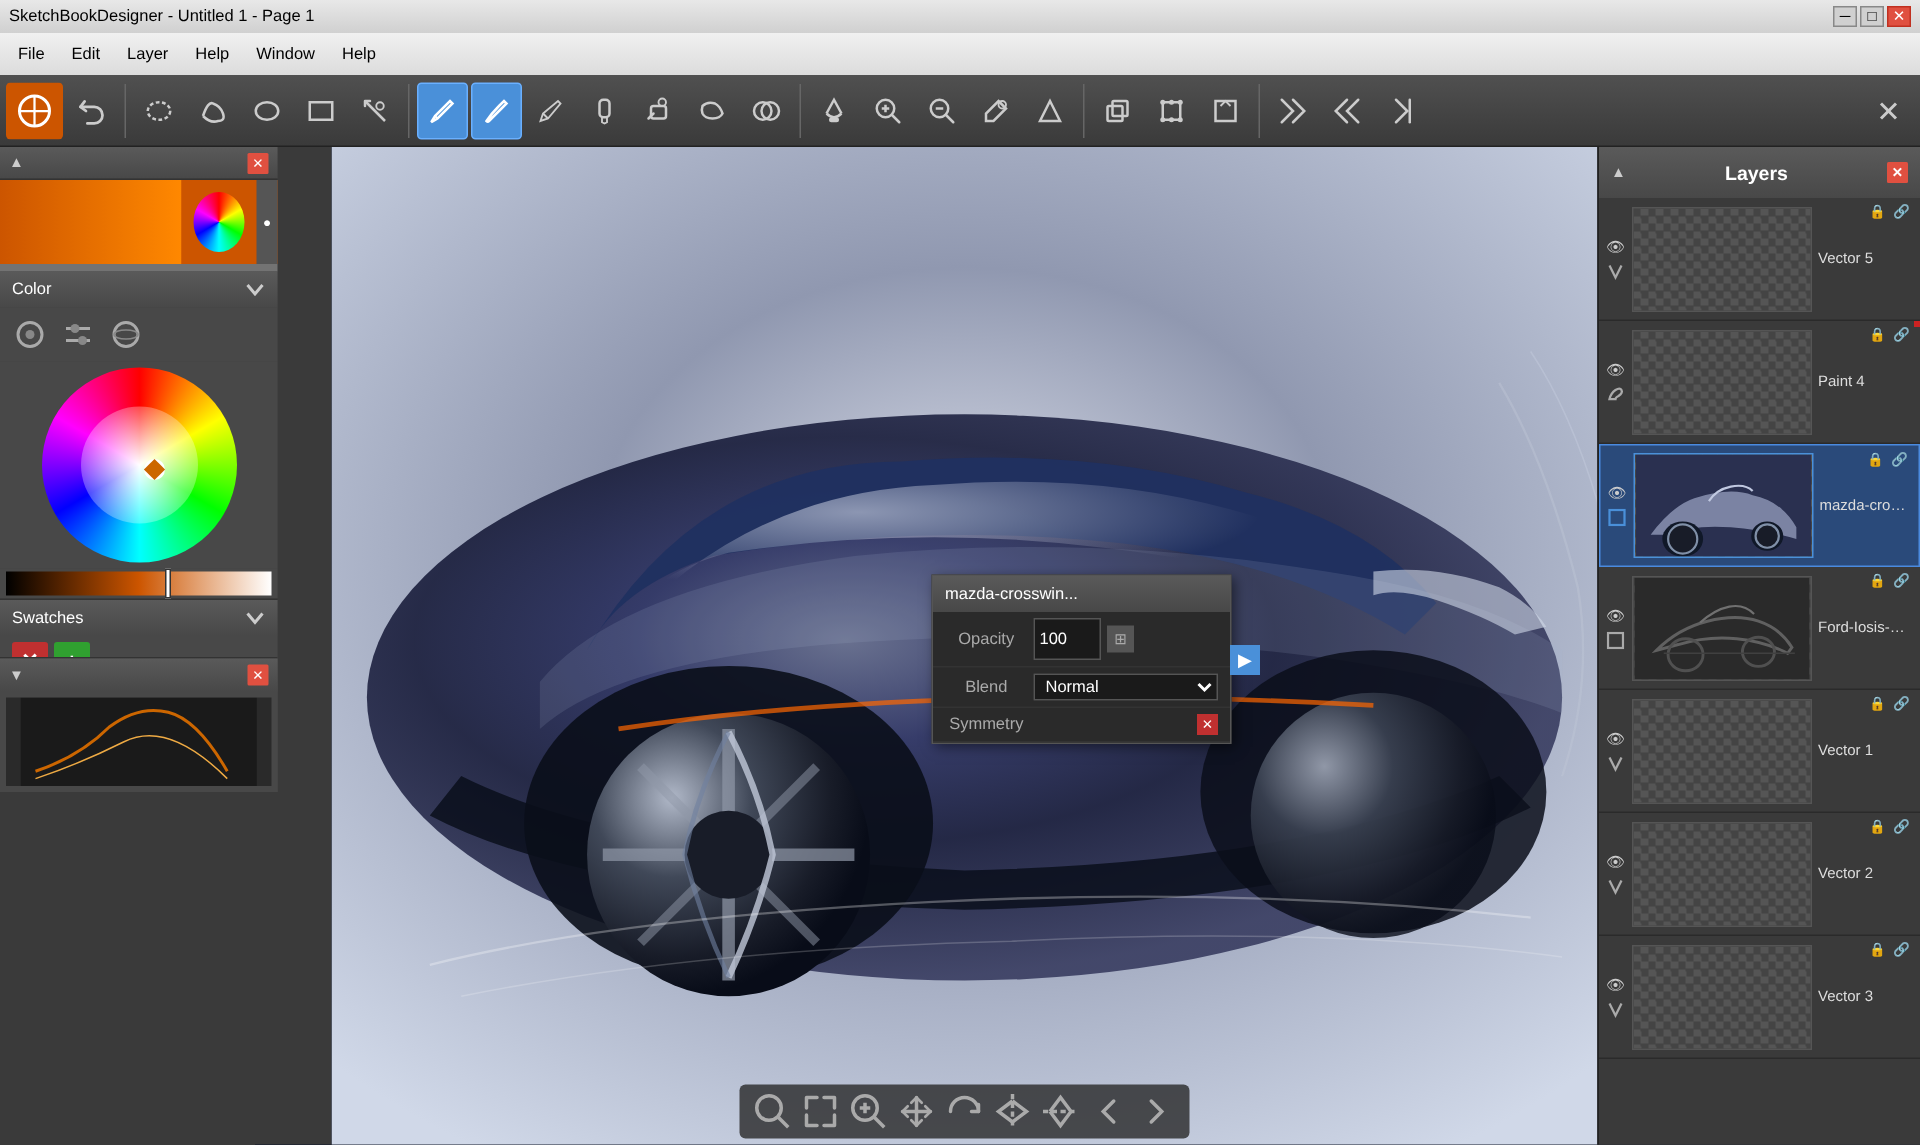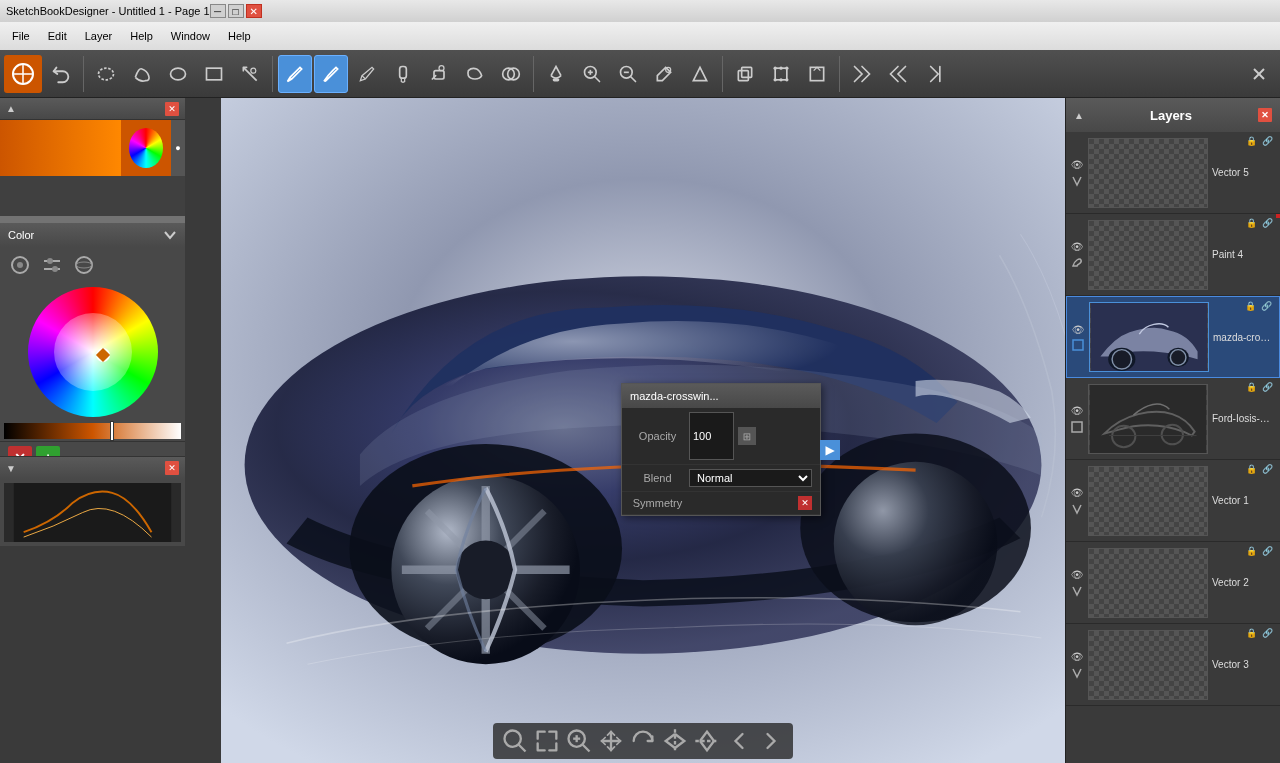--- a/index.html
+++ b/index.html
@@ -4,21 +4,21 @@
   <style>
     * { margin: 0; padding: 0; box-sizing: border-box; }
     body { width: 1280px; height: 763px; overflow: hidden; background: #3a3a3a; font-family: 'Segoe UI', Arial, sans-serif; font-size: 11px; color: #fff; }
 
     
     #title-bar {
       height: 22px;
       background: linear-gradient(to bottom, #e8e8e8, #d0d0d0);
       display: flex;
       align-items: center;
-      justify-content: flex-start;
+      justify-content: space-between;
       padding: 0 6px;
       color: #000;
       font-size: 11px;
       font-weight: normal;
     }
     #title-bar-controls { display: flex; gap: 2px; }
     .title-btn {
       width: 16px; height: 14px;
       display: flex; align-items: center; justify-content: center;
       font-size: 10px; cursor: pointer;
@@ -112,22 +112,21 @@
       color: #fff;
     }
     #color-wheel-mini {
       width: 40px; height: 40px;
       border-radius: 50%;
       background: conic-gradient(red, yellow, lime, cyan, blue, magenta, red);
       margin: 8px;
     }
 
     #color-panel {
-      border-top: 7px solid #737373;
-      margin-top: 40px;
+      border-top: 5px solid #737373;
     }
     .color-panel-header {
       height: 24px;
       background: linear-gradient(to bottom, #5a5a5a, #484848);
       display: flex;
       align-items: center;
       justify-content: space-between;
       padding: 0 8px;
       font-size: 11px;
     }
@@ -321,21 +320,21 @@
       padding: 4px 8px;
       gap: 4px;
       border-bottom: 1px solid #333;
     }
     .popup-label { color: #aaa; font-size: 11px; width: 55px; text-align: center; }
     .popup-input {
       background: #1a1a1a;
       border: 1px solid #555;
       color: #fff;
       width: 45px;
-      padding: 17px 3px;
+      padding: 7px 3px;
       font-size: 11px;
     }
     .popup-grid-btn {
       width: 18px; height: 18px;
       background: #555;
       display: flex; align-items: center; justify-content: center;
       cursor: pointer; font-size: 10px; color: #aaa;
     }
     .popup-arrow {
       position: absolute;
@@ -739,20 +738,26 @@
         </div>
       </div>
       <div style="height:20px;background:#484848;display:flex;">
         <div style="flex:1;height:16px;margin:2px 4px;background:linear-gradient(to right,#000,#cc5500,#fff);position:relative;">
           <div style="position:absolute;top:-2px;left:60%;width:4px;height:20px;background:#fff;border:1px solid #333;"></div>
         </div>
       </div>
     </div>
 
     <div id="swatches-panel">
+      <div class="swatches-header">
+        <span>Swatches</span>
+        <svg width="14" height="14" viewBox="0 0 14 14">
+            <path d="M2 4 L7 10 L12 4" fill="none" stroke="#ccc" stroke-width="2"></path>
+          </svg>
+      </div>
       <div class="swatches-controls">
         <div class="swatch-btn remove">✕</div>
         <div class="swatch-btn add">+</div>
       </div>
       <div id="swatches-grid">
 
         <div class="swatch-cell">
           <span class="swatch-number">1</span>
           <div class="swatch-color" style="background:#FFD700;"></div>
         </div>

